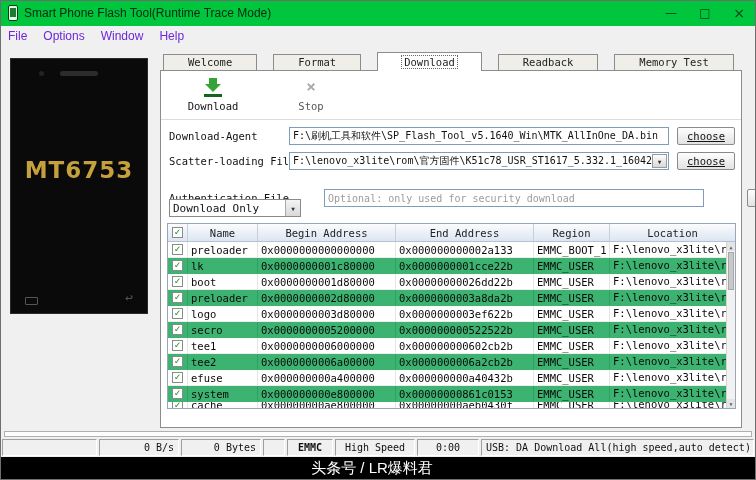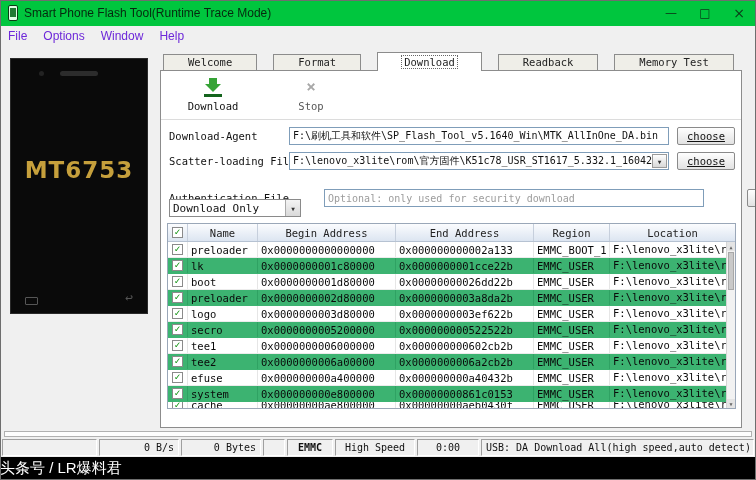--- a/index.html
+++ b/index.html
@@ -120,21 +120,21 @@
     display:flex; align-items:stretch; padding:1px 2px; gap:2px; }
   .seg { border:1px solid; border-color:#9f9f9f #fff #fff #9f9f9f; font-size:10px; color:#111;
     display:flex; align-items:center; padding:0 4px; white-space:nowrap; overflow:hidden; }
   .seg.right { justify-content:flex-end; } .seg.center { justify-content:center; }
   .s-progress { width:95px; } .s-speed { width:80px; } .s-bytes { width:80px;padding-left:32px; }
   .s-spacer { width:22px; } .s-storage { width:46px; font-weight:bold; }
   .s-mode { width:80px; } .s-time { width:62px; } .s-usb { flex:1; }
 
   
   .blackbar { position:absolute; left:0; top:457px; width:756px; height:23px; background:#000;
-    display:flex; align-items:center; justify-content:flex-start; padding-right:12px; z-index:50; }
+    display:flex; align-items:center; justify-content:center; padding-right:12px; z-index:50; }
   .watermark { color:#fff; font-family:"Liberation Sans", sans-serif; font-size:15px; }
 </style>
 </head>
 <body>
 
 <div class="titlebar">
   <span class="app-icon"></span>
   <span class="title">Smart Phone Flash Tool(Runtime Trace Mode)</span>
   <div class="winbtns">
     <div class="winbtn">—</div>

